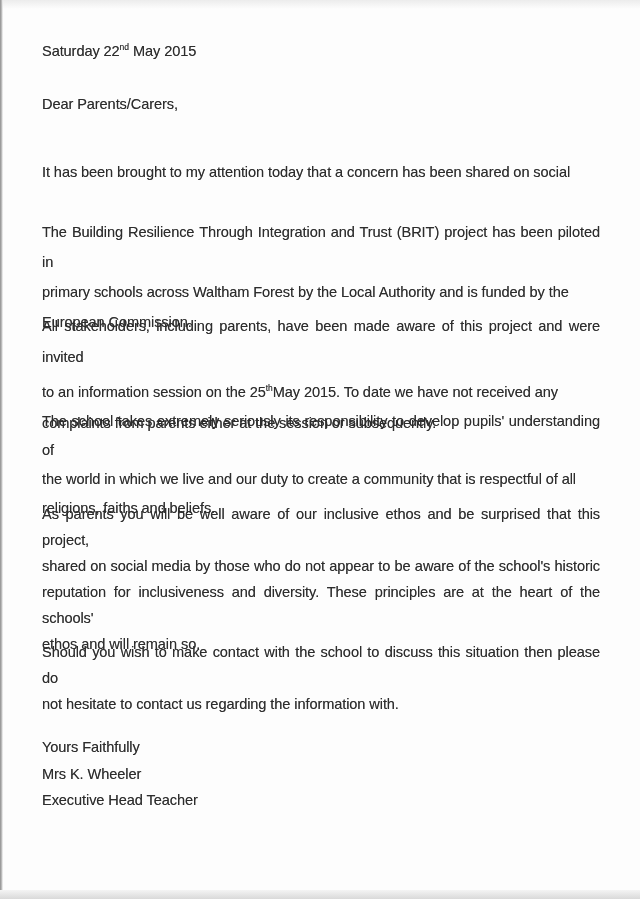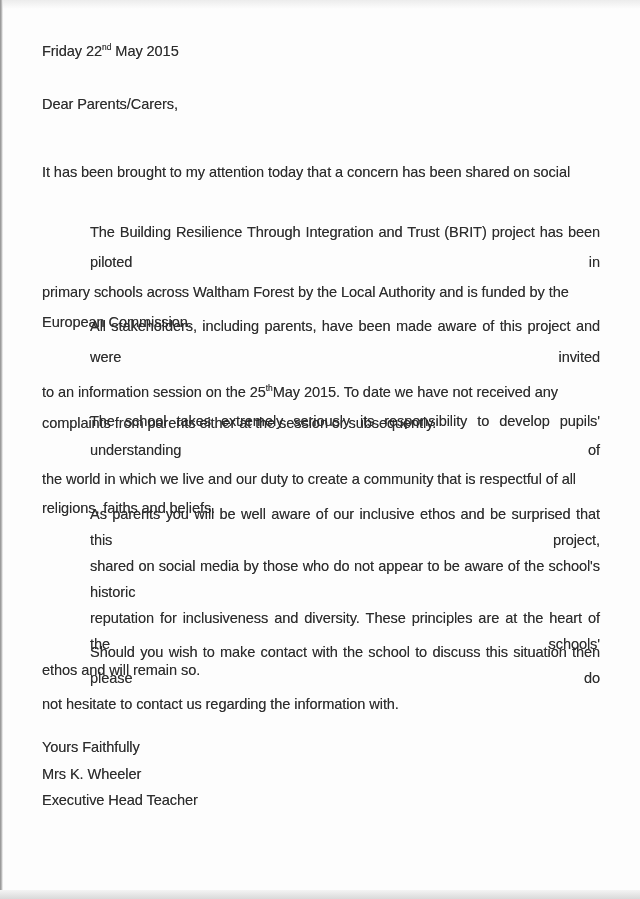--- a/index.html
+++ b/index.html
@@ -41,40 +41,39 @@
   .para-2 { top: 217px; line-height: 30px; }
   .para-3 { top: 311px; line-height: 31px; }
   .para-4 { top: 407px; line-height: 29px; }
   .para-5 { top: 501px; line-height: 26px; }
   .para-6 { top: 639px; line-height: 26px; }
   .closing { top: 734px; line-height: 26.5px; }
   .line { display: block; text-align: left; }
   .line.flush {
     text-align: justify;
     text-align-last: justify;
-    margin-left: 48px;
   }
   sup.ord {
     font-size: 8.5px;
     vertical-align: super;
     letter-spacing: 0;
   }
 </style>
 </head>
 <body>
 
 <div class="page">
 
   <div class="top-band"></div>
   <div class="left-edge"></div>
 
   <div class="content">
 
     <div class="block date-line">
-      <span>Friday 22</span><sup class="ord">nd</sup><span> May 2015</span>
+      <span>Saturday 22</span><sup class="ord">nd</sup><span> May 2015</span>
     </div>
 
     <div class="block salutation">Dear Parents/Carers,</div>
 
     <div class="block para-1">
       <span class="line">It has been brought to my attention today that a concern has been shared on social</span>
     </div>
 
     <div class="block para-2">
       <span class="line flush">The Building Resilience Through Integration and Trust (BRIT) project has been piloted in</span>

